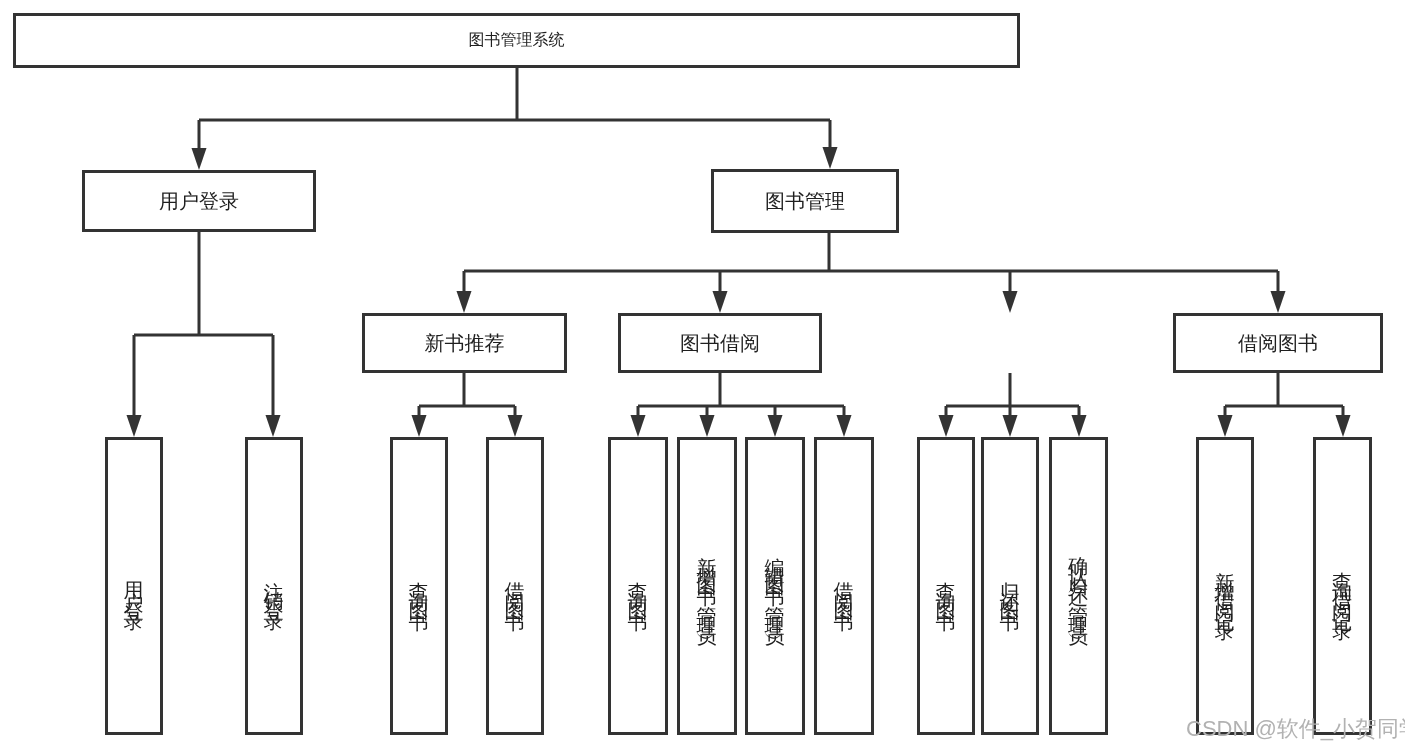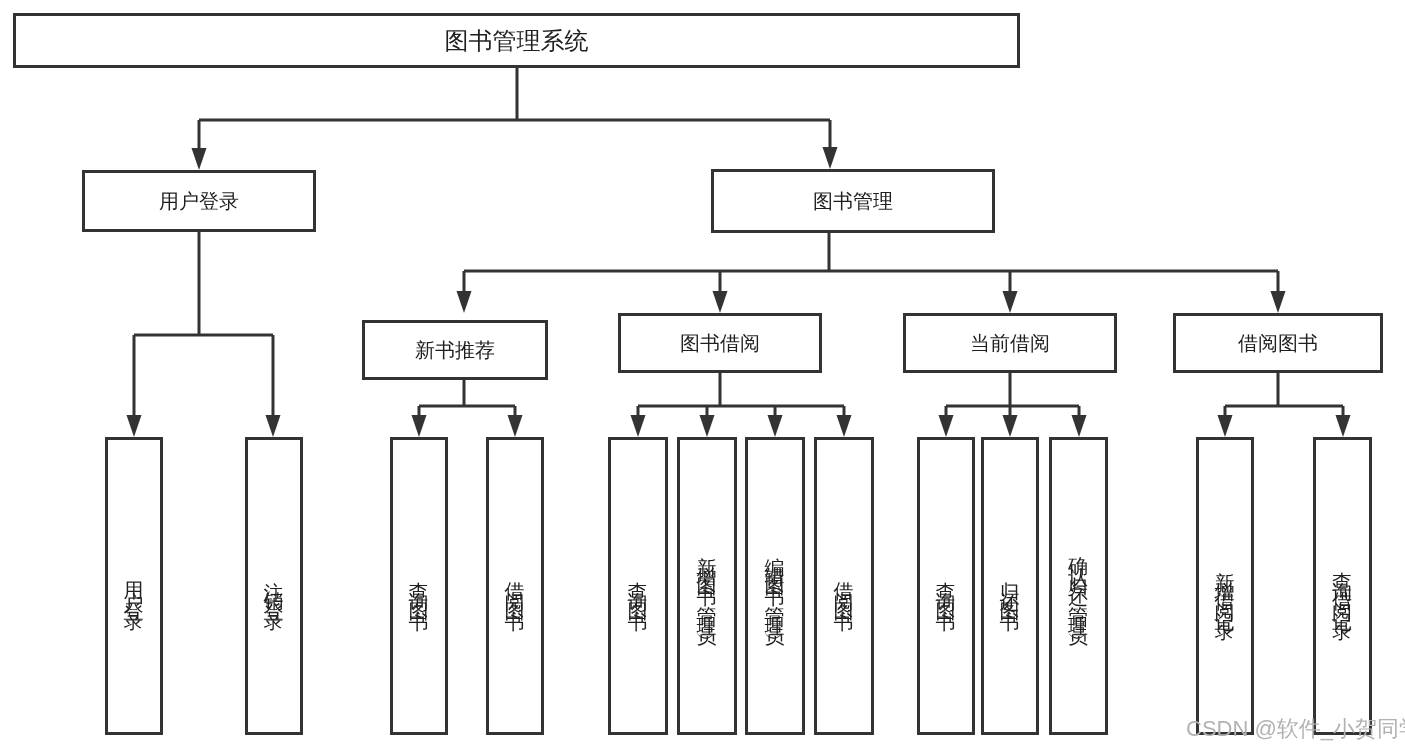--- a/index.html
+++ b/index.html
@@ -32,21 +32,21 @@
     position: absolute;
     box-sizing: border-box;
     border: 3px solid var(--line);
     background: var(--background);
     color: var(--text);
     display: flex;
     align-items: center;
     justify-content: center;
     font-size: 20px;
   }
-  .root-box { font-size: 24px; }
+  .root-box { font-size: 16px; }
   .leaf {
     writing-mode: vertical-lr;
     text-orientation: mixed;
     letter-spacing: 10px;
     font-size: 20px;
     line-height: 1;
   }
   #watermark {
     position: absolute;
     left: 1186px;
@@ -97,25 +97,24 @@
     <polygon points="946,437 938.5,415 953.5,415"></polygon>
     <polygon points="1010,437 1002.5,415 1017.5,415"></polygon>
     <polygon points="1079,437 1071.5,415 1086.5,415"></polygon>
     <polygon points="1225,437 1217.5,415 1232.5,415"></polygon>
     <polygon points="1343,437 1335.5,415 1350.5,415"></polygon>
   </svg>
 
   <div class="box root-box" style="left:13px; top:13px; width:1007px; height:55px;">图书管理系统</div>
 
   <div class="box" style="left:82px; top:170px; width:234px; height:62px;">用户登录</div>
-  <div class="box" style="left:711px; top:169px; width:284px; height:64px;">图书管理</div>
+  <div class="box" style="left:711px; top:169px; width:188px; height:64px;">图书管理</div>
 
-  <div class="box" style="left:362px; top:320px; width:186px; height:60px;">新书推荐</div>
+  <div class="box" style="left:362px; top:313px; width:205px; height:60px;">新书推荐</div>
   <div class="box" style="left:618px; top:313px; width:204px; height:60px;text-align:right;">图书借阅</div>
-  <div class="box" style="left:903px; top:313px; width:214px; height:60px;">当前借阅</div>
   <div class="box" style="left:1173px; top:313px; width:210px; height:60px;">借阅图书</div>
 
   <div class="box leaf" style="left:105px; top:437px; width:58px; height:298px;">用户登录</div>
   <div class="box leaf" style="left:245px; top:437px; width:58px; height:298px;">注销登录</div>
 
   <div class="box leaf" style="left:390px; top:437px; width:58px; height:298px;">查询图书</div>
   <div class="box leaf" style="left:486px; top:437px; width:58px; height:298px;">借阅图书</div>
 
   <div class="box leaf" style="left:608px; top:437px; width:60px; height:298px;">查询图书</div>
   <div class="box leaf" style="left:677px; top:437px; width:60px; height:298px;">新增图书（管理员）</div>

